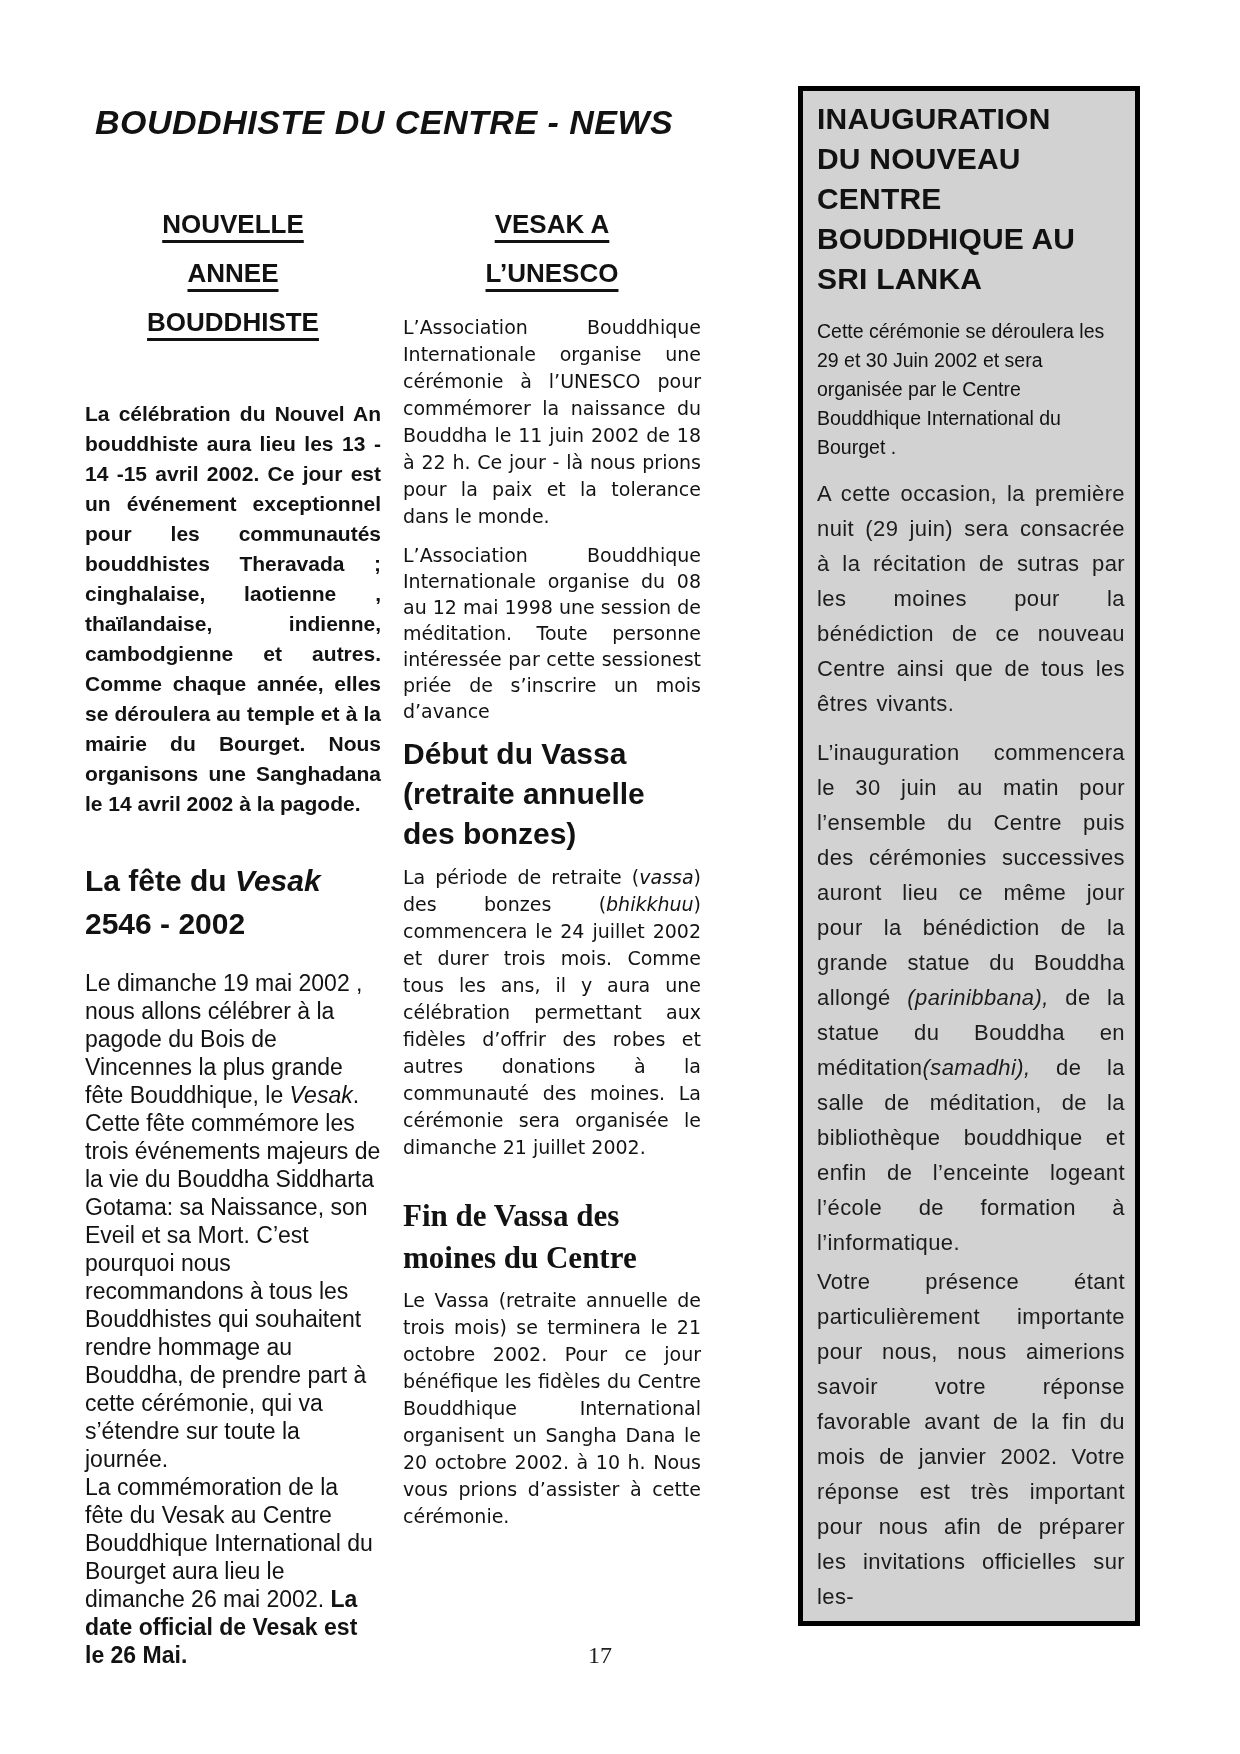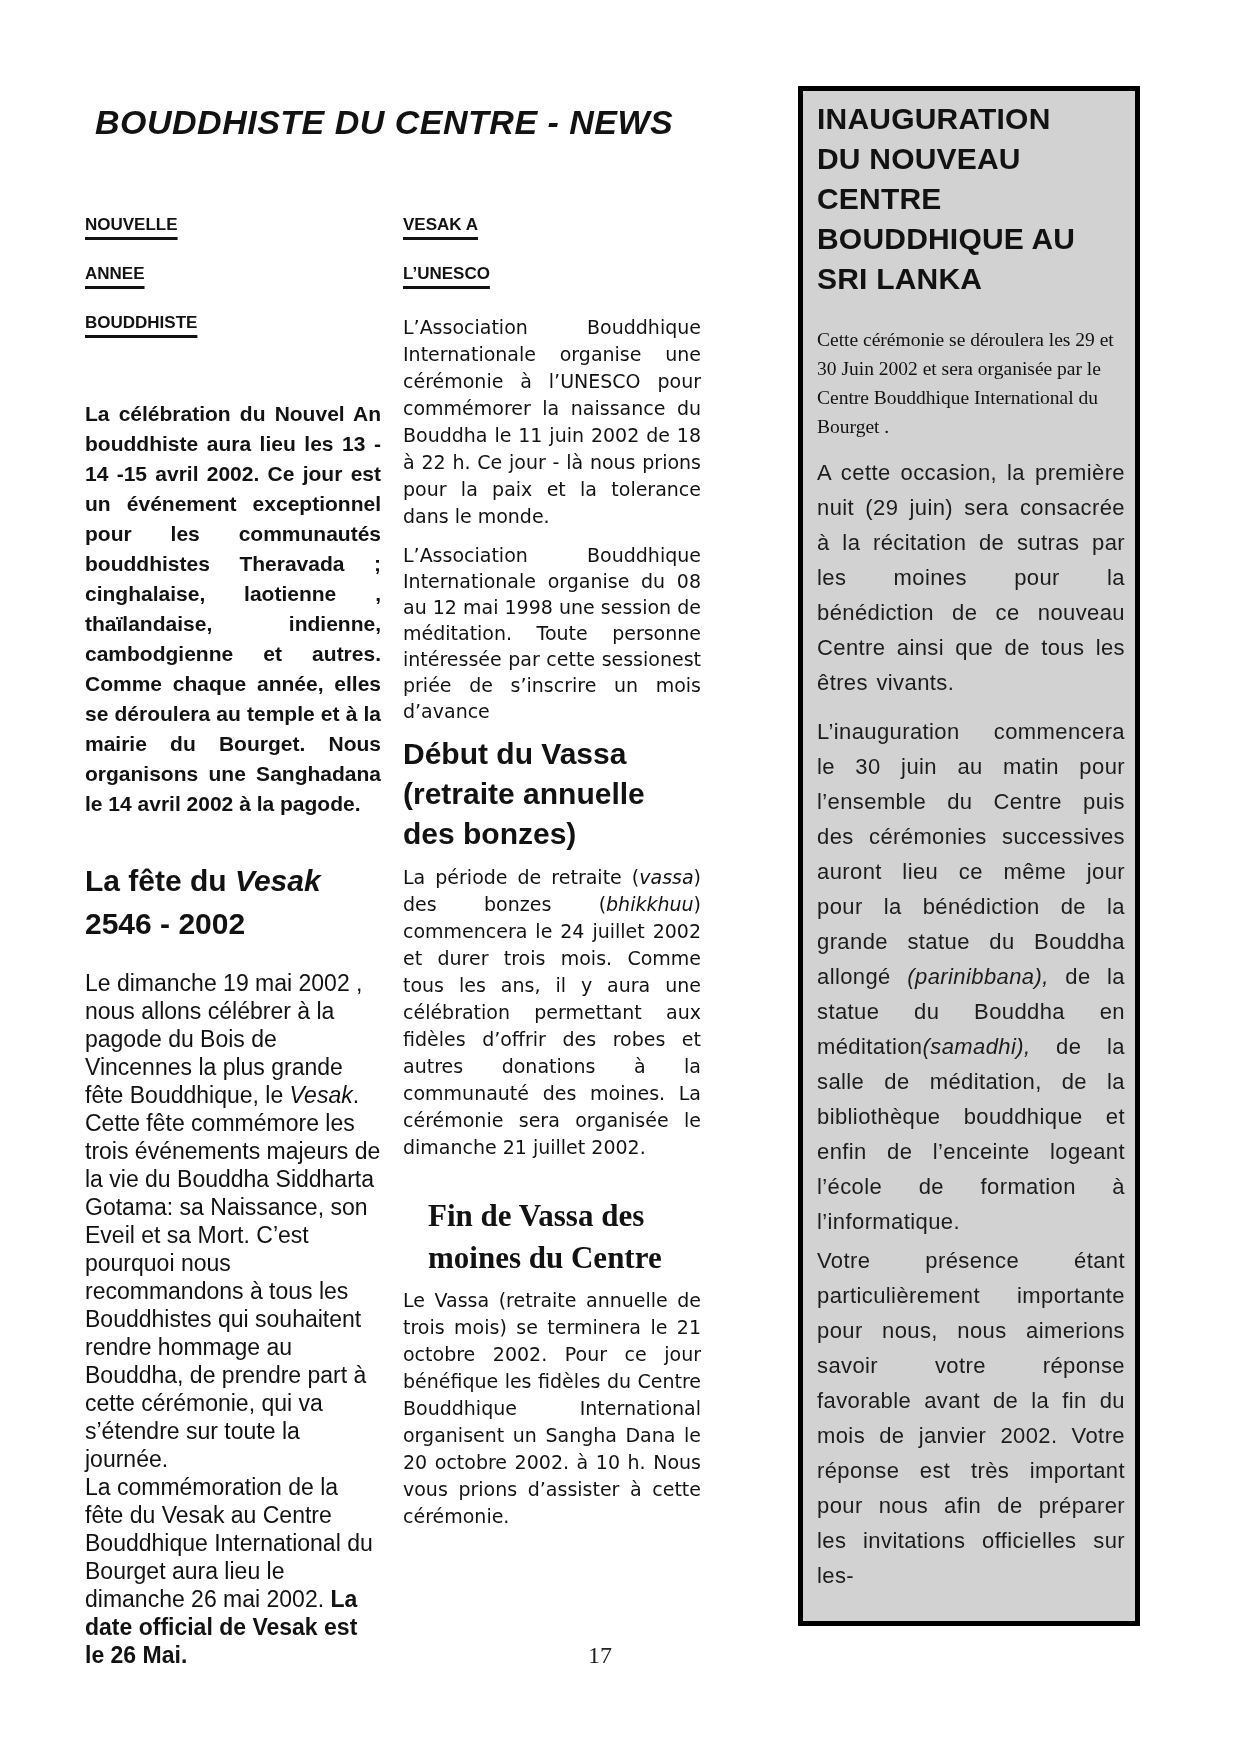--- a/index.html
+++ b/index.html
@@ -13,45 +13,45 @@
     position:absolute; left:95px; top:103px;
     font-size:34px; font-weight:bold; font-style:italic; letter-spacing:0.5px;
     white-space:nowrap;
   }
 
   .col { position:absolute; top:200px; }
   .col-left { left:85px;  width:296px; }
   .col-mid  { left:403px; width:298px; }
 
   .uheading {
-    font-weight:bold; font-size:17px; line-height:49px;
+    font-weight:bold; font-size:26px; text-align:center; line-height:49px;
     white-space:pre-line; text-decoration:underline;
     text-decoration-thickness:3px; text-underline-offset:7px;
   }
 
   .left-p1 { margin-top:52px; font-weight:bold; font-size:21px; line-height:30px; text-align:justify; }
   .left-h2 { margin-top:40px; font-weight:bold; font-size:30px; line-height:43px; white-space:pre-line; }
   .left-p2 { margin-top:24px; font-size:23px; line-height:28px; white-space:pre-line; }
 
   .mid-p  { font-family:"DejaVu Sans", sans-serif; font-size:19px; line-height:27px; text-align:justify; }
   .mid-p1 { margin-top:16px; }
   .mid-h2 { margin-top:30px; }
   .mid-p2 { margin-top:12px; line-height:26px; }
   .mid-h3 { margin-top:10px; font-weight:bold; font-size:30px; line-height:40px; white-space:pre-line; }
   .mid-p3 { margin-top:10px; }
-  .mid-h4 { margin-top:34px; font-family:"Liberation Serif", serif; font-weight:bold; font-size:31px; line-height:42px; white-space:pre-line;margin-left:25px; }
+  .mid-h4 { margin-top:34px; font-family:"Liberation Serif", serif; font-weight:bold; font-size:31px; line-height:42px; white-space:pre-line; }
   .mid-p4 { margin-top:8px; }
 
   .box {
     position:absolute; left:798px; top:86px; width:342px; height:1540px;
     box-sizing:border-box; border:5px solid #000000; background:#d2d2d2;
     padding:8px 10px 10px 14px;
   }
   .box-h  { font-weight:bold; font-size:30px; line-height:40px; white-space:pre-line; letter-spacing:0.2px; }
-  .box-p1 { margin-top:26px; font-family:Liberation Serif, serif; font-size:19.5px; line-height:29px; }
+  .box-p1 { margin-top:18px; font-family:Liberation Sans, sans-serif; font-size:19.5px; line-height:29px; }
   .box-p  { font-size:22px; line-height:35px; text-align:justify; letter-spacing:0.4px; word-spacing:2px; color:#1c1c1c; }
   .box-p2 { margin-top:14px; }
   .box-p3 { margin-top:14px; }
   .box-p4 { margin-top:4px; }
 
   .pageno {
     position:absolute; left:0; right:40px; top:1642px; text-align:center;
     font-family:"Liberation Serif", serif; font-size:24px; color:#222;
   }
 

